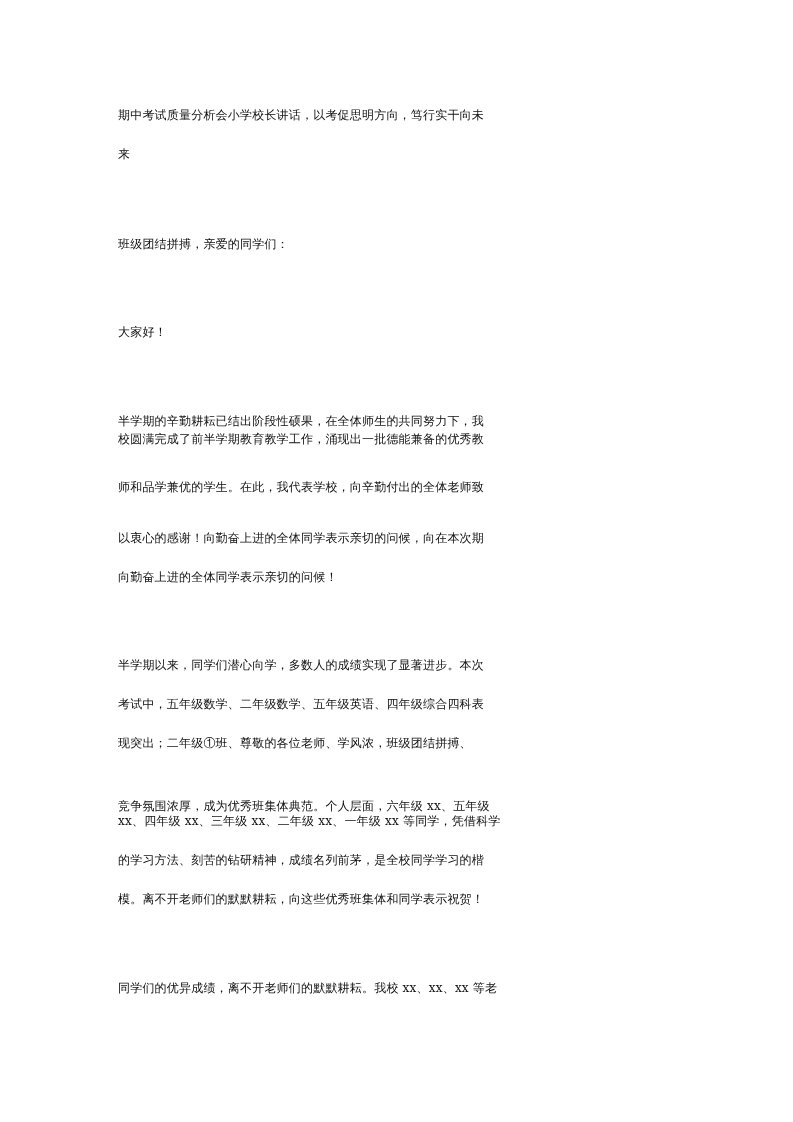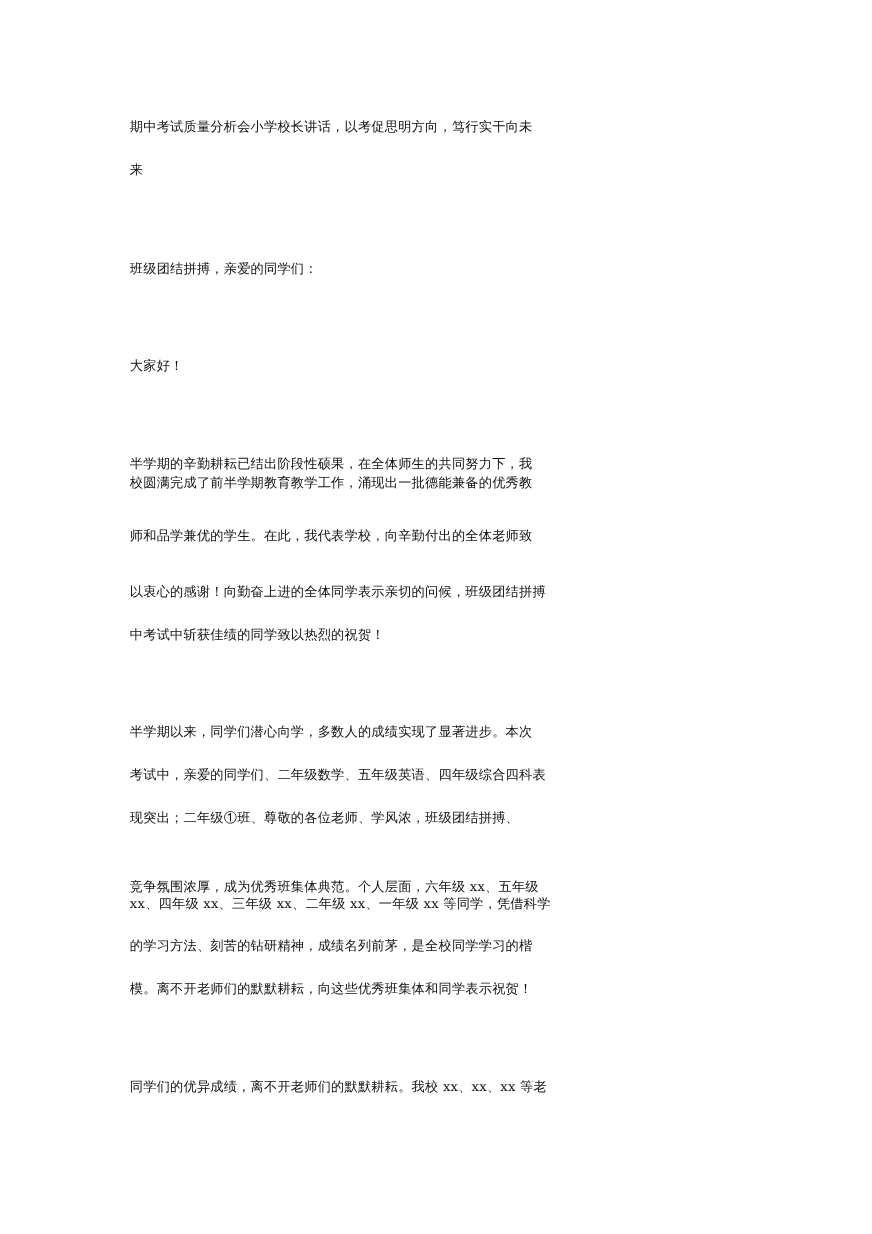--- a/index.html
+++ b/index.html
@@ -14,25 +14,25 @@
 <div class="page">
   <div class="line" style="top:104px">期中考试质量分析会小学校长讲话，以考促思明方向，笃行实干向未</div>
   <div class="line" style="top:143px">来</div>
 
   <div class="line" style="top:233px">班级团结拼搏，亲爱的同学们：</div>
   <div class="line" style="top:321px">大家好！</div>
 
   <div class="line" style="top:410px">半学期的辛勤耕耘已结出阶段性硕果，在全体师生的共同努力下，我</div>
   <div class="line" style="top:428px">校圆满完成了前半学期教育教学工作，涌现出一批德能兼备的优秀教</div>
   <div class="line" style="top:476px">师和品学兼优的学生。在此，我代表学校，向辛勤付出的全体老师致</div>
-  <div class="line" style="top:527px">以衷心的感谢！向勤奋上进的全体同学表示亲切的问候，班级团结拼搏</div>
-  <div class="line" style="top:566px">中考试中斩获佳绩的同学致以热烈的祝贺！</div>
+  <div class="line" style="top:527px">以衷心的感谢！向勤奋上进的全体同学表示亲切的问候，向在本次期</div>
+  <div class="line" style="top:566px">向勤奋上进的全体同学表示亲切的问候！</div>
 
   <div class="line" style="top:654px">半学期以来，同学们潜心向学，多数人的成绩实现了显著进步。本次</div>
-  <div class="line" style="top:693px">考试中，亲爱的同学们、二年级数学、五年级英语、四年级综合四科表</div>
+  <div class="line" style="top:693px">考试中，五年级数学、二年级数学、五年级英语、四年级综合四科表</div>
   <div class="line" style="top:732px">现突出；二年级①班、尊敬的各位老师、学风浓，班级团结拼搏、</div>
   <div class="line" style="top:795px">竞争氛围浓厚，成为优秀班集体典范。个人层面，六年级 xx、五年级</div>
   <div class="line" style="top:810px">xx、四年级 xx、三年级 xx、二年级 xx、一年级 xx 等同学，凭借科学</div>
   <div class="line" style="top:849px">的学习方法、刻苦的钻研精神，成绩名列前茅，是全校同学学习的楷</div>
   <div class="line" style="top:888px">模。离不开老师们的默默耕耘，向这些优秀班集体和同学表示祝贺！</div>
 
   <div class="line" style="top:977px">同学们的优异成绩，离不开老师们的默默耕耘。我校 xx、xx、xx 等老</div>
 </div>
 
 </body></html>

